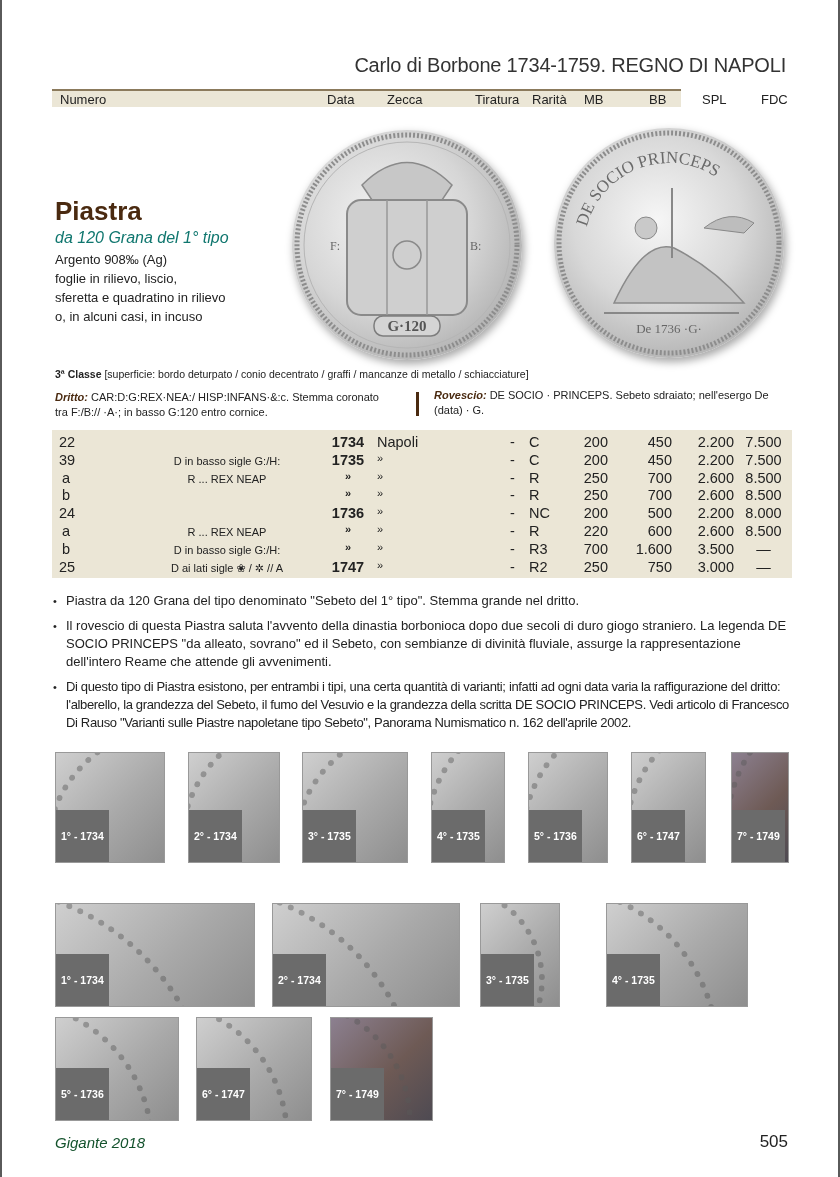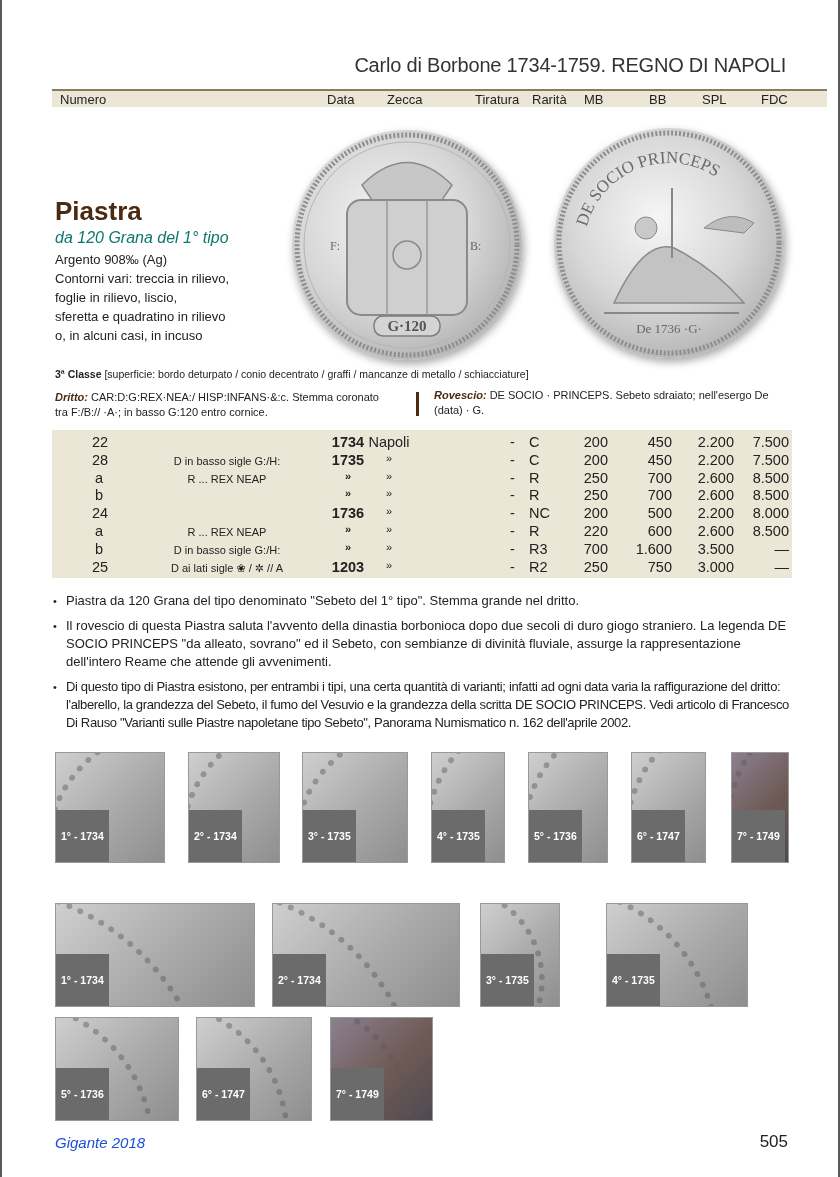--- a/index.html
+++ b/index.html
@@ -1,57 +1,57 @@
 <!DOCTYPE html>
 <html><head>
 <meta charset="utf-8">
 <style>
   * { box-sizing: border-box; margin: 0; padding: 0; }
   html, body { width: 840px; height: 1177px; background: #5a5a5a; overflow: hidden; }
   body { font-family: "Liberation Sans", sans-serif; color: #222; }
   .page { position: absolute; left: 2px; top: 0; width: 836px; height: 1177px; background: #fff; }
   .page-title { position: absolute; right: 52px; top: 54px; font-size: 20px; color: #333; letter-spacing: -0.2px; }
-  .colhead { position: absolute; left: 50px; top: 89px; width: 775px; height: 18px; background: #ebe6d6; border-top: 2px solid #8b7a5c; font-size: 13px; color: #222; }
+  .colhead { position: absolute; left: 50px; top: 89px; width: 629px; height: 18px; background: #ebe6d6; border-top: 2px solid #8b7a5c; font-size: 13px; color: #222; }
   .colhead span { position: absolute; top: 1px; }
   .coin { position: absolute; border-radius: 50%; box-shadow: 2px 4px 8px rgba(0,0,0,0.35); }
   .coin-obv { left: 290px; top: 130px; width: 230px; height: 230px; background: radial-gradient(circle at 40% 40%, #f4f4f4 0%, #d6d6d6 45%, #a8a8a8 85%, #8a8a8a 100%); }
   .coin-rev { left: 552px; top: 128px; width: 230px; height: 230px; background: radial-gradient(circle at 45% 40%, #f6f6f6 0%, #d8d8d8 45%, #aaaaaa 85%, #8c8c8c 100%); }
   .coin svg { position: absolute; left: 0; top: 0; }
   .coin-name { position: absolute; left: 53px; top: 196px; font-size: 26px; font-weight: bold; color: #4a2a10; }
   .coin-sub { position: absolute; left: 53px; top: 229px; font-size: 16px; font-style: italic; color: #0f766e; }
   .coin-specs { position: absolute; left: 53px; top: 250px; font-size: 13px; line-height: 19px; color: #222; width: 230px; }
   .classe { position: absolute; left: 53px; top: 368px; font-size: 10.5px; color: #222; }
   .classe b { font-weight: bold; }
   .dritto { position: absolute; left: 53px; top: 390px; width: 330px; font-size: 11px; line-height: 15px; }
   .rovescio { position: absolute; left: 432px; top: 388px; width: 360px; font-size: 11px; line-height: 15px; }
   .divbar { position: absolute; left: 414px; top: 392px; width: 3px; height: 24px; background: #4a2a10; }
   .lbl { font-weight: bold; font-style: italic; color: #4a2a10; }
   .table { position: absolute; left: 50px; top: 430px; width: 740px; height: 148px; background: #ebe6d6; }
   .row { position: absolute; left: 0; width: 740px; height: 18px; font-size: 14.5px; }
   .row span { position: absolute; top: 0; white-space: nowrap; }
-  .c-num { left: 7px; margin-left: 33px; }
+  .c-num { left: 7px; }
   .c-num.sub { left: 10px; }
   .c-desc { left: 70px; width: 210px; text-align: center; font-size: 11px; top: 3px !important; }
   .c-data { left: 268px; width: 56px; text-align: center; font-weight: bold; }
-  .c-zecca { left: 308px; width: 58px; text-align: center; }
+  .c-zecca { left: 325px; width: 58px; }
   .c-tir { left: 458px; }
   .c-rar { left: 477px; }
   .c-mb { left: 524px; width: 32px; text-align: right; }
   .c-bb { left: 570px; width: 50px; text-align: right; }
   .c-spl { left: 632px; width: 50px; text-align: right; }
-  .c-fdc { left: 686px; width: 51px; text-align: right; }
+  .c-fdc { left: 686px; width: 51px; text-align: center; }
   .sm { font-size: 11px; }
   .notes { position: absolute; left: 50px; top: 592px; width: 742px; font-size: 13px; line-height: 18px; color: #222; }
   .notes .n { position: relative; padding-left: 14px; margin-bottom: 7px; }
   .notes .n::before { content: "•"; position: absolute; left: 1px; top: 0; font-size: 11px; }
   .thumbs { position: absolute; left: 0; top: 0; }
   .thumb { position: absolute; border: 1px solid #999; overflow: hidden; background: linear-gradient(135deg, #cfcfcf, #a9a9a9 55%, #8e8e8e); }
   .thumb .cap { position: absolute; left: 0; bottom: 0; background: #6b6b6b; color: #fff; font-size: 10.5px; font-weight: bold; padding: 20px 5px; }
   .thumb .rim { position: absolute; border-radius: 50%; border: 6px dotted rgba(90,90,90,0.45); }
-  .footer-left { position: absolute; left: 53px; top: 1134px; font-size: 15px; font-style: italic; color: #1d4ed8; }
+  .footer-left { position: absolute; left: 53px; top: 1134px; font-size: 15px; font-style: italic; color: #14532d; }
   .footer-right { position: absolute; right: 50px; top: 1132px; font-size: 17px; color: #222; }
 </style>
 </head>
 <body>
 
 <div class="page">
 
   <div class="page-title">Carlo di Borbone 1734-1759. REGNO DI NAPOLI</div>
 
   <div class="colhead">
@@ -95,21 +95,20 @@
       <line x1="118" y1="60" x2="118" y2="130" stroke="#888" stroke-width="2"></line>
       <line x1="50" y1="185" x2="185" y2="185" stroke="#888" stroke-width="2"></line>
       <text x="115" y="205" text-anchor="middle" font-family="Liberation Serif, serif" font-size="13" fill="#666">De 1736 ·G·</text>
     </svg>
   </div>
 
   <div class="coin-name">Piastra</div>
   <div class="coin-sub">da 120 Grana del 1° tipo</div>
   <div class="coin-specs">
     <div>Argento 908‰  (Ag)</div>
-    <div>Contorni vari: treccia in rilievo,</div>
     <div>foglie in rilievo, liscio,</div>
     <div>sferetta e quadratino in rilievo</div>
     <div>o, in alcuni casi, in incuso</div>
   </div>
 
   <div class="classe"><b>3ª Classe</b><span> [superficie: bordo deturpato / conio decentrato / graffi / mancanze di metallo / schiacciature]</span></div>
 
   <div class="dritto"><span class="lbl">Dritto:</span><span> CAR:D:G:REX·NEA:/ HISP:INFANS·&amp;:c. Stemma coronato tra F:/B:// ·A·; in basso G:120 entro cornice.</span></div>
   <div class="divbar"></div>
   <div class="rovescio"><span class="lbl">Rovescio:</span><span> DE  SOCIO · PRINCEPS. Sebeto sdraiato; nell'esergo De (data) · G.</span></div>
@@ -121,21 +120,21 @@
         <span class="c-data">1734</span>
         <span class="c-zecca">Napoli</span>
         <span class="c-tir">-</span>
         <span class="c-rar">C</span>
         <span class="c-mb">200</span>
         <span class="c-bb">450</span>
         <span class="c-spl">2.200</span>
         <span class="c-fdc">7.500</span>
       </div>
       <div class="row" style="top: 21.8px;">
-        <span class="c-num">28</span>
+        <span class="c-num">39</span>
         <span class="c-desc">D in basso sigle G:/H:</span>
         <span class="c-data">1735</span>
         <span class="c-zecca sm">»</span>
         <span class="c-tir">-</span>
         <span class="c-rar">C</span>
         <span class="c-mb">200</span>
         <span class="c-bb">450</span>
         <span class="c-spl">2.200</span>
         <span class="c-fdc">7.500</span>
       </div>
@@ -195,21 +194,21 @@
         <span class="c-tir">-</span>
         <span class="c-rar">R3</span>
         <span class="c-mb">700</span>
         <span class="c-bb">1.600</span>
         <span class="c-spl">3.500</span>
         <span class="c-fdc">—</span>
       </div>
       <div class="row" style="top: 128.6px; padding-left: 9px;">
         <span class="c-num">25</span>
         <span class="c-desc">D ai lati sigle ❀ / ✲ // A</span>
-        <span class="c-data">1203</span>
+        <span class="c-data">1747</span>
         <span class="c-zecca sm">»</span>
         <span class="c-tir">-</span>
         <span class="c-rar">R2</span>
         <span class="c-mb">250</span>
         <span class="c-bb">750</span>
         <span class="c-spl">3.000</span>
         <span class="c-fdc">—</span>
       </div>
     </div>
 

